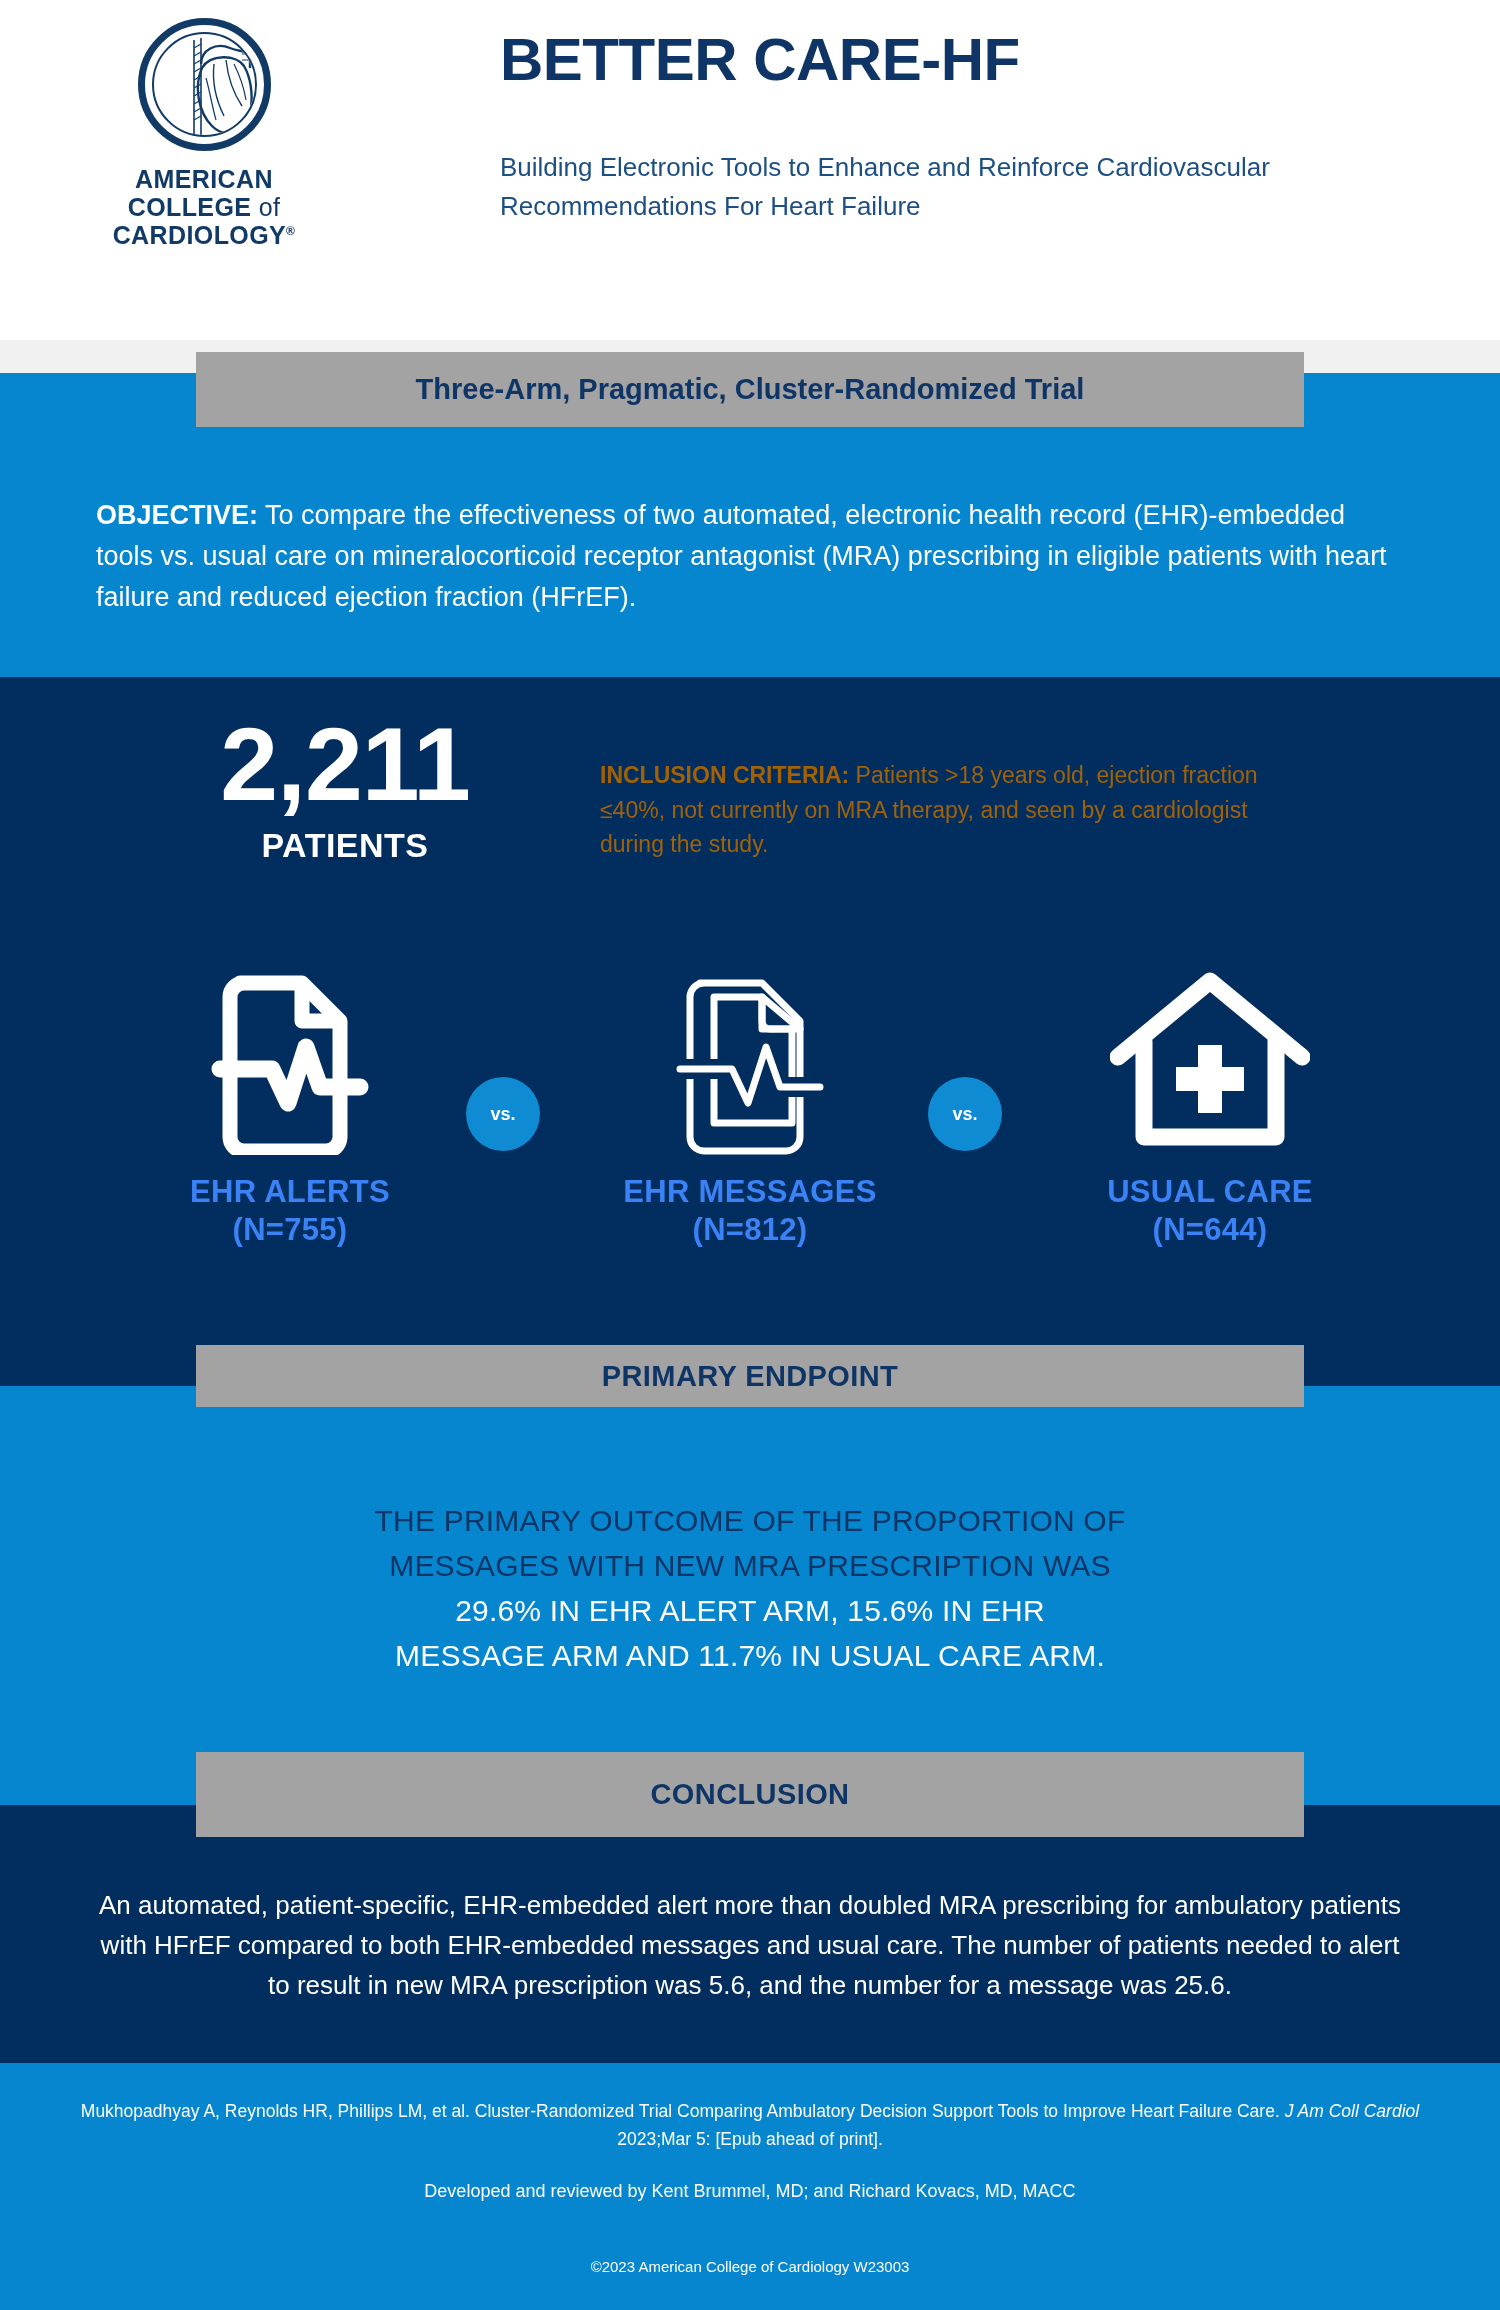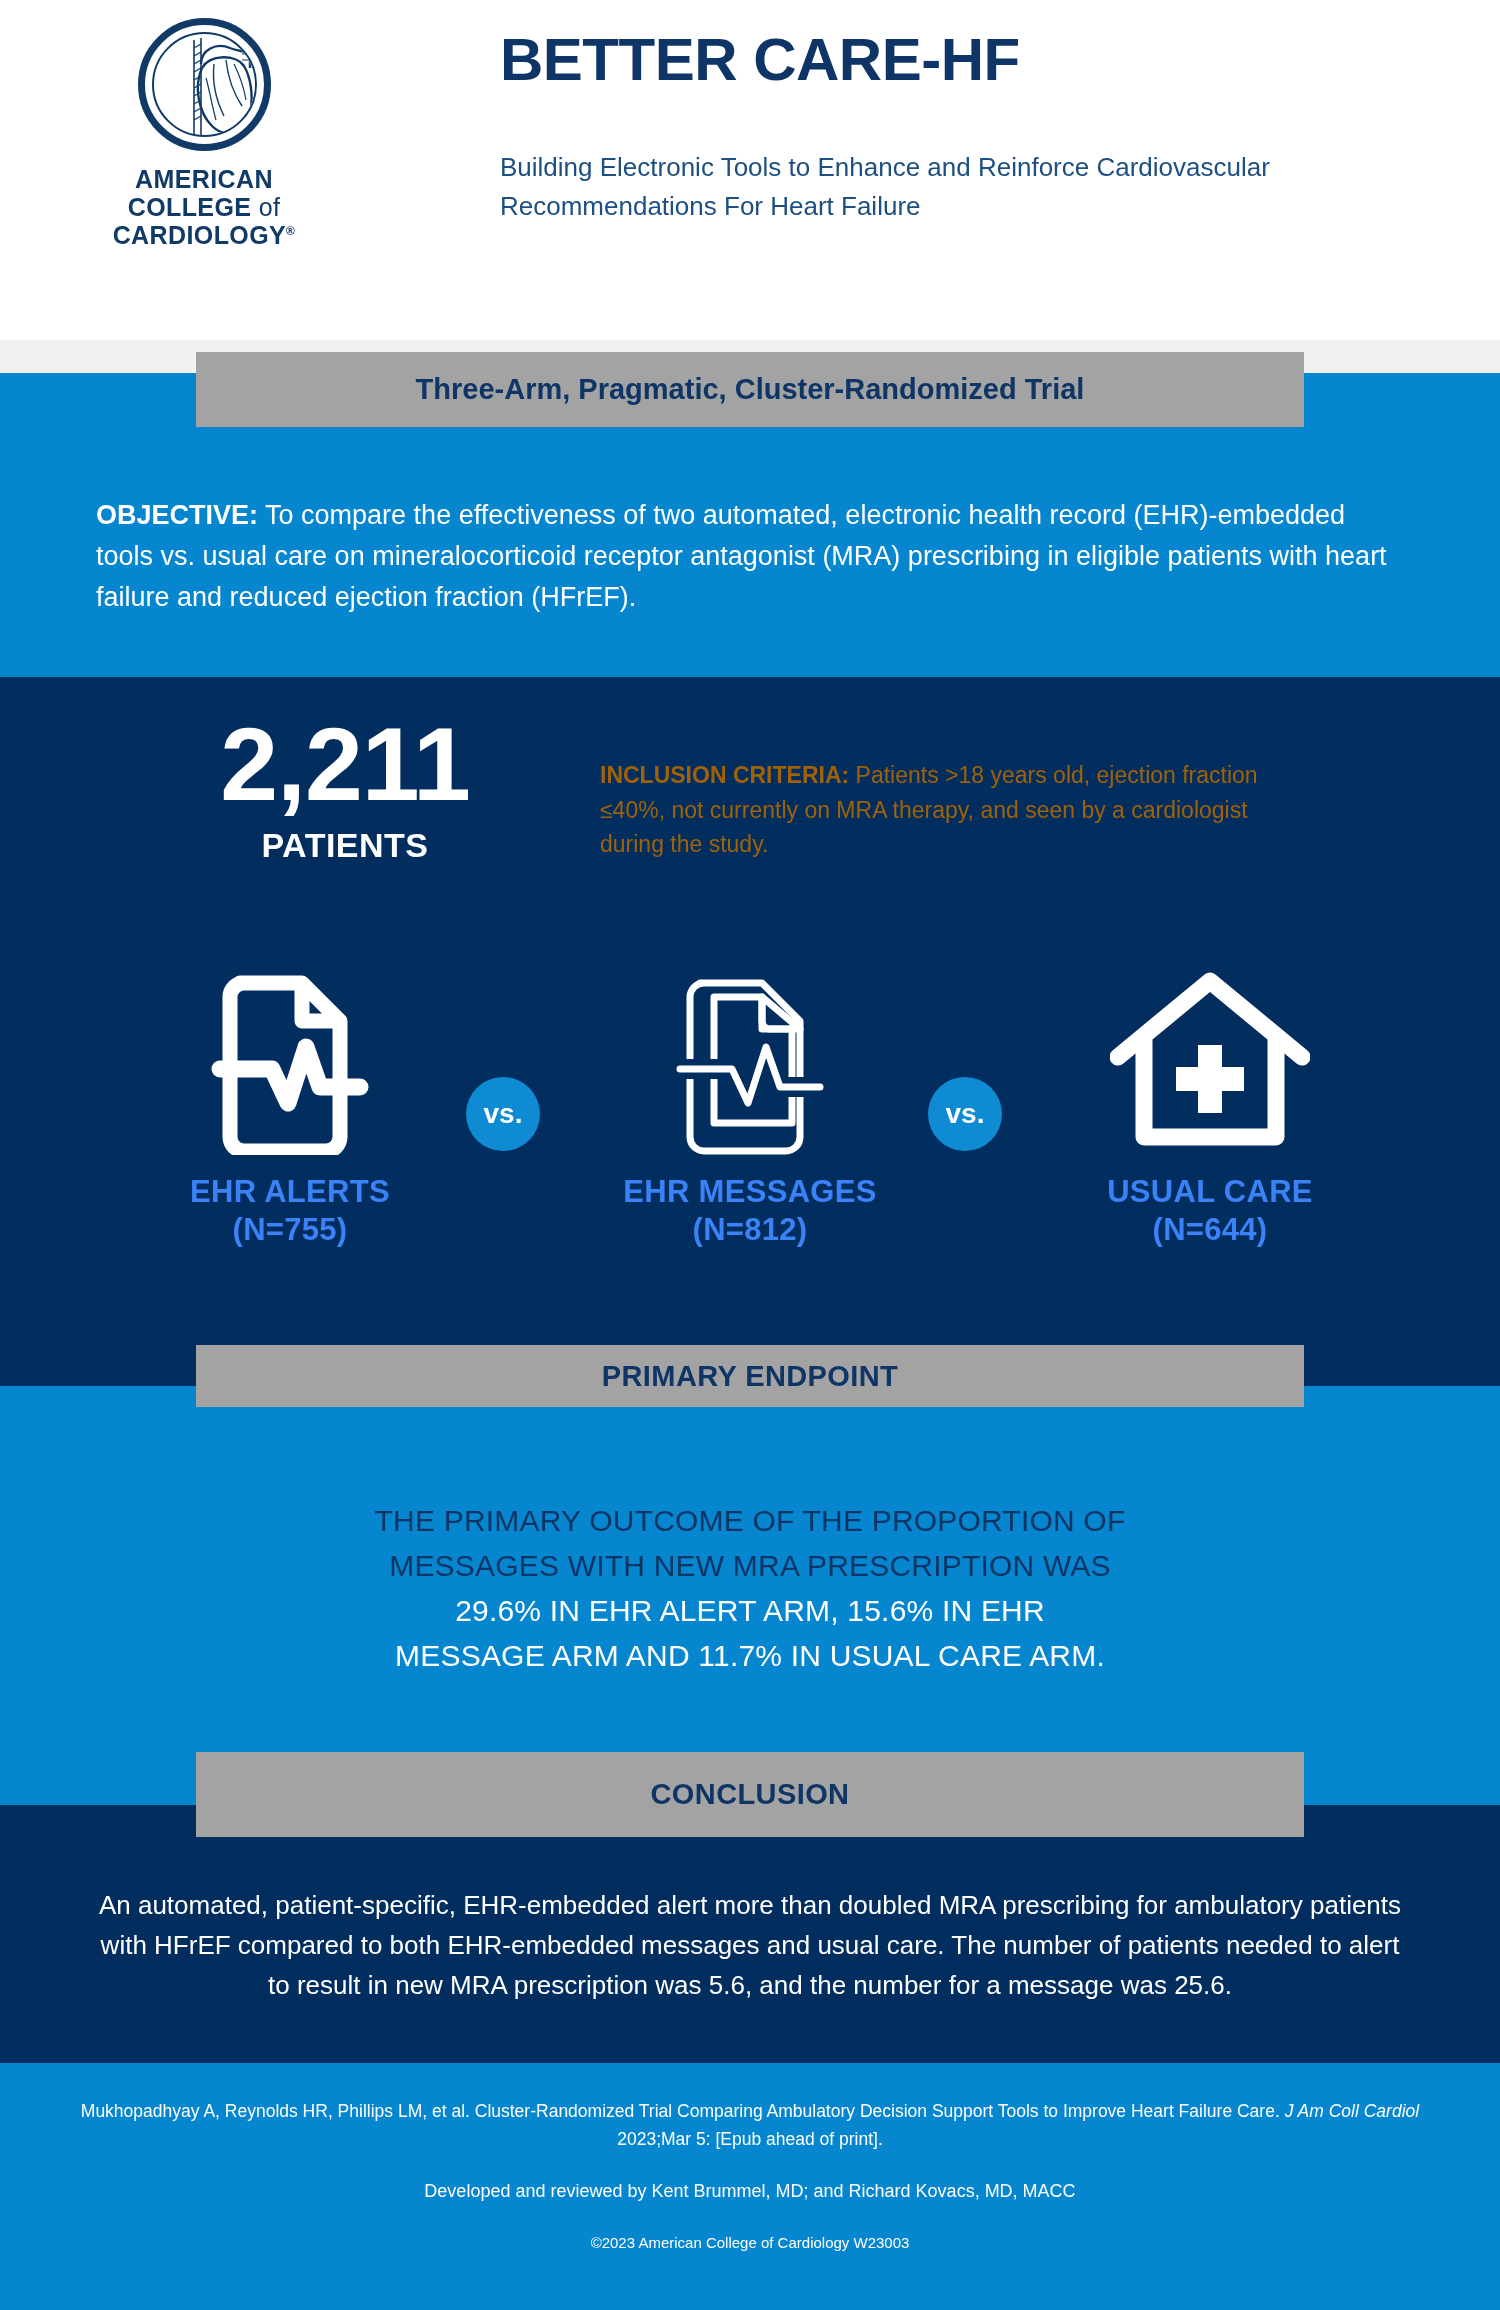--- a/index.html
+++ b/index.html
@@ -131,21 +131,21 @@
   #arm-3 { left: 1045px; }
   .arm .icon { height: 200px; display: flex; align-items: flex-end; justify-content: center; }
   .arm .arm-label {
     margin-top: 18px; font-size: 31px; font-weight: 700; letter-spacing: 0.3px; line-height: 1.22;
   }
   .vs-circle {
     position: absolute; top: 1077px;
     width: 74px; height: 74px; border-radius: 50%;
     background: #0f8bd4;
     color: #ffffff;
-    font-size: 28px; font-weight: 700;
+    font-size: 18px; font-weight: 700;
     display: flex; align-items: center; justify-content: center;
   }
   #vs-1 { left: 466px; }
   #vs-2 { left: 928px; }
 
   
   .outcome {
     position: absolute; left: 215px; top: 1498px;
     width: 1070px;
     text-align: center;
@@ -165,21 +165,21 @@
     color: #ffffff;
     font-size: 26px;
     line-height: 1.54;
   }
 
   
   .footer { position: absolute; left: 0; top: 2085px; width: 1500px; text-align: center; color: #ffffff; }
   .citation { width: 1380px; margin: 12px auto; font-size: 17.5px; line-height: 1.6; }
   .citation i { font-style: italic; }
   .developed { margin-top: 28px; font-size: 18px; }
-  .copyright { margin-top: 32px; font-size: 15px; }
+  .copyright { margin-top: 56px; font-size: 15px; }
 </style>
 </head>
 <body>
 
 <div id="page">
 
   <div class="band band-white"></div>
   <div class="band band-gray"></div>
   <div class="band band-blue1"></div>
   <div class="band band-navy1"></div>

